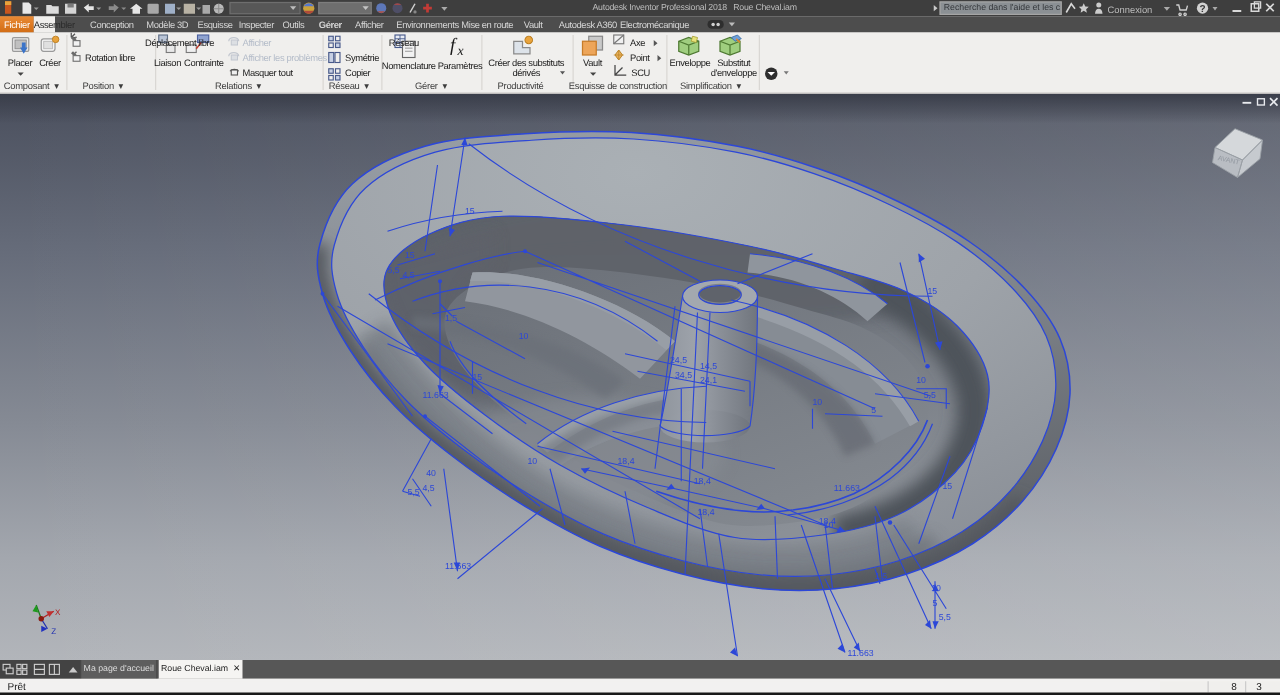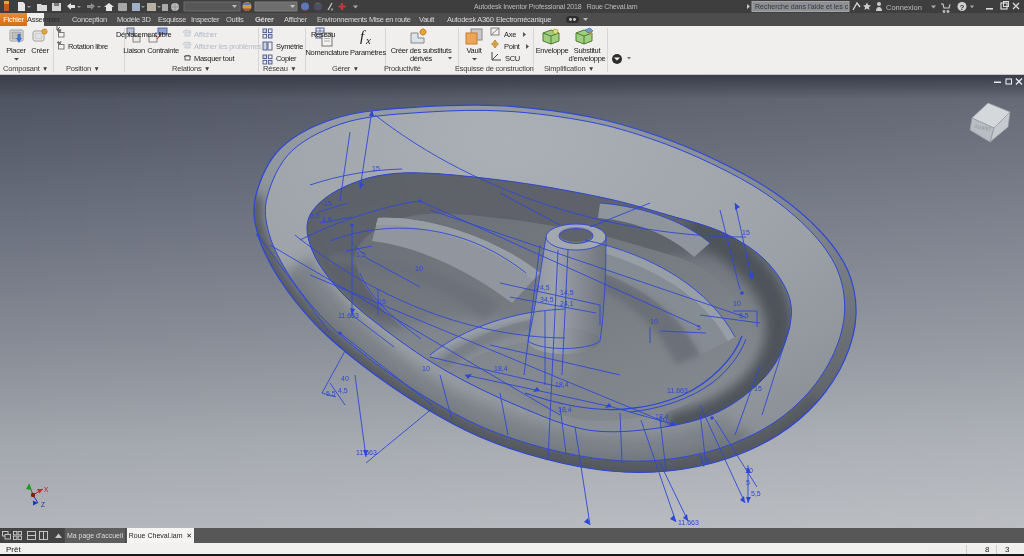--- a/index.html
+++ b/index.html
@@ -287,21 +287,21 @@
         <path d="M1 0l3 2.5L1 5z" fill="#555"></path>
       </svg>
     <span class="btxtc" style="left:532px;top:21px;width:40px;">Enveloppe</span>
     <span class="btxtc" style="left:562px;top:21px;width:50px;">Substitut<br>d'enveloppe</span>
 
     <span class="plabel" style="left:3px;">Composant&nbsp;&nbsp;▾</span>
     <span class="plabel" style="left:66px;">Position&nbsp;&nbsp;▾</span>
     <span class="plabel" style="left:172px;">Relations&nbsp;&nbsp;▾</span>
     <span class="plabel" style="left:263px;">Réseau&nbsp;&nbsp;▾</span>
     <span class="plabel" style="left:332px;">Gérer&nbsp;&nbsp;▾</span>
-    <span class="plabel" style="left:384px;">Productivité</span>
+    <span class="plabel" style="left:398px;">Productivité</span>
     <span class="plabel" style="left:455px;">Esquisse de construction</span>
     <span class="plabel" style="left:544px;">Simplification&nbsp;&nbsp;▾</span>
   </div>
 
   <div id="ribedge"></div>
   <div id="viewport">
     <div id="vpwhite"></div>
     <div style="position:absolute;left:0;top:0;width:1024px;height:24px;background:linear-gradient(#3a3e4a,rgba(58,62,74,0));"></div>
 
     <svg id="modelsvg" width="1024" height="453" viewBox="0 0 1024 453">

